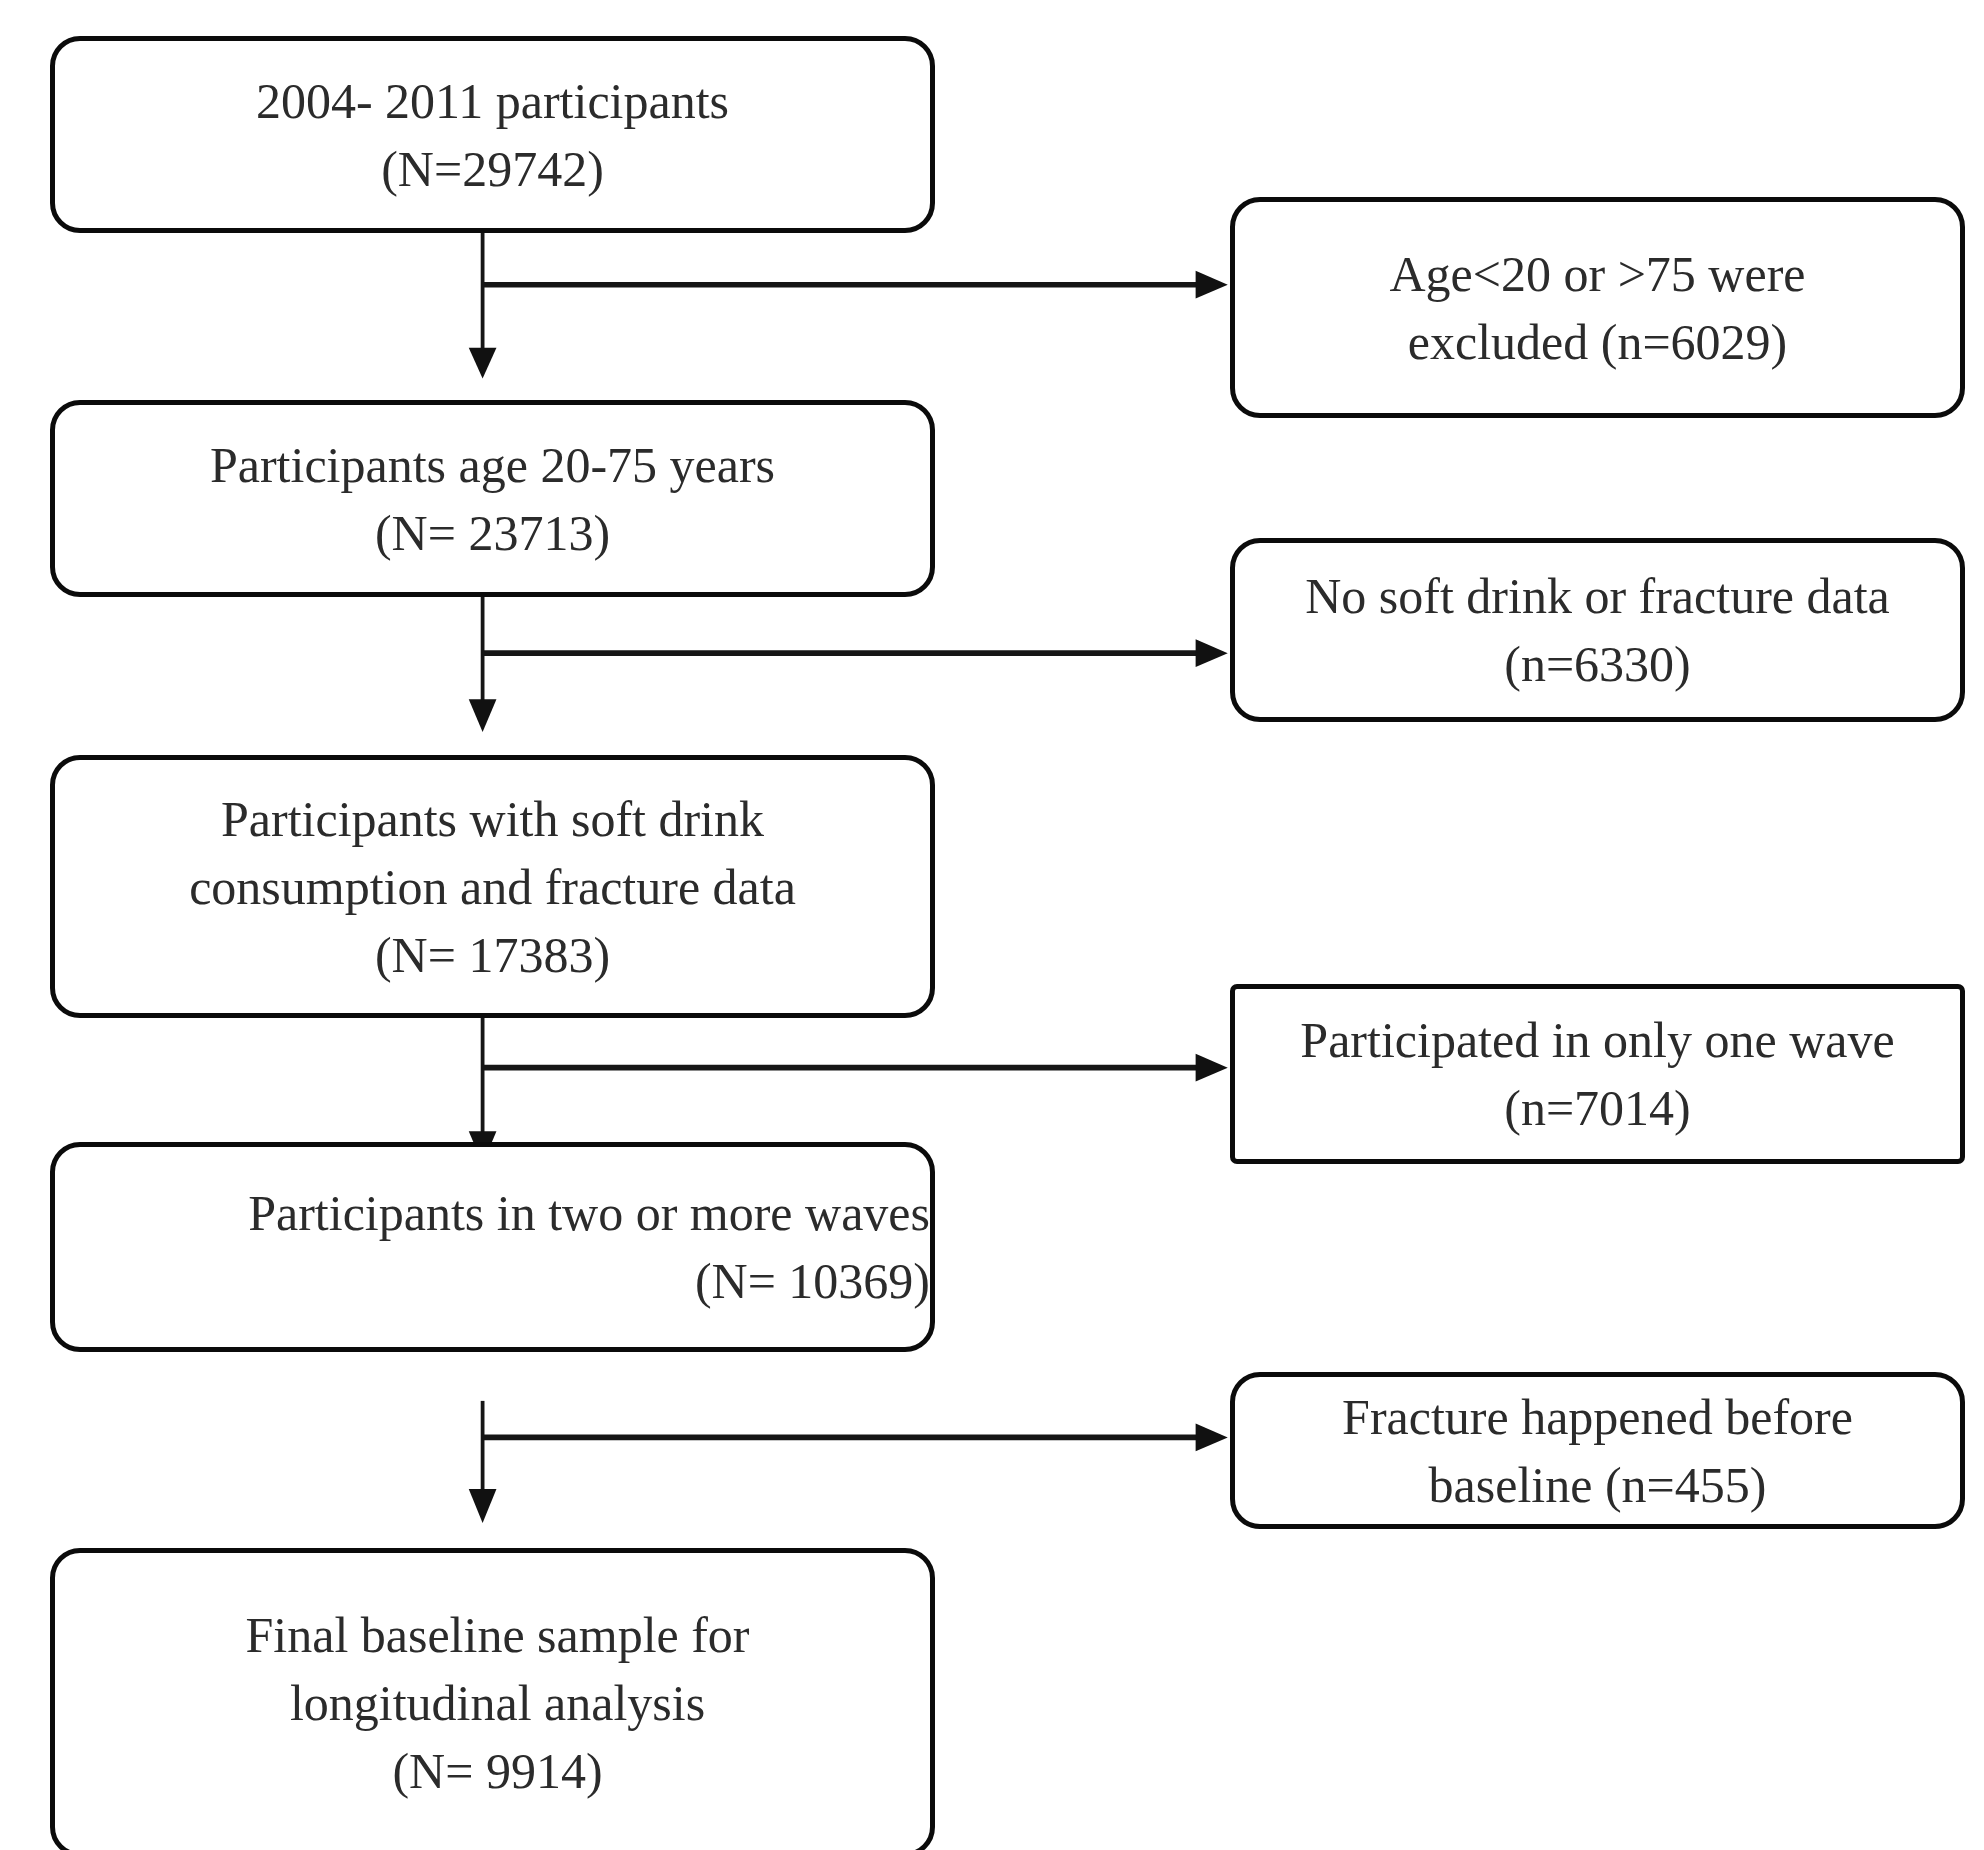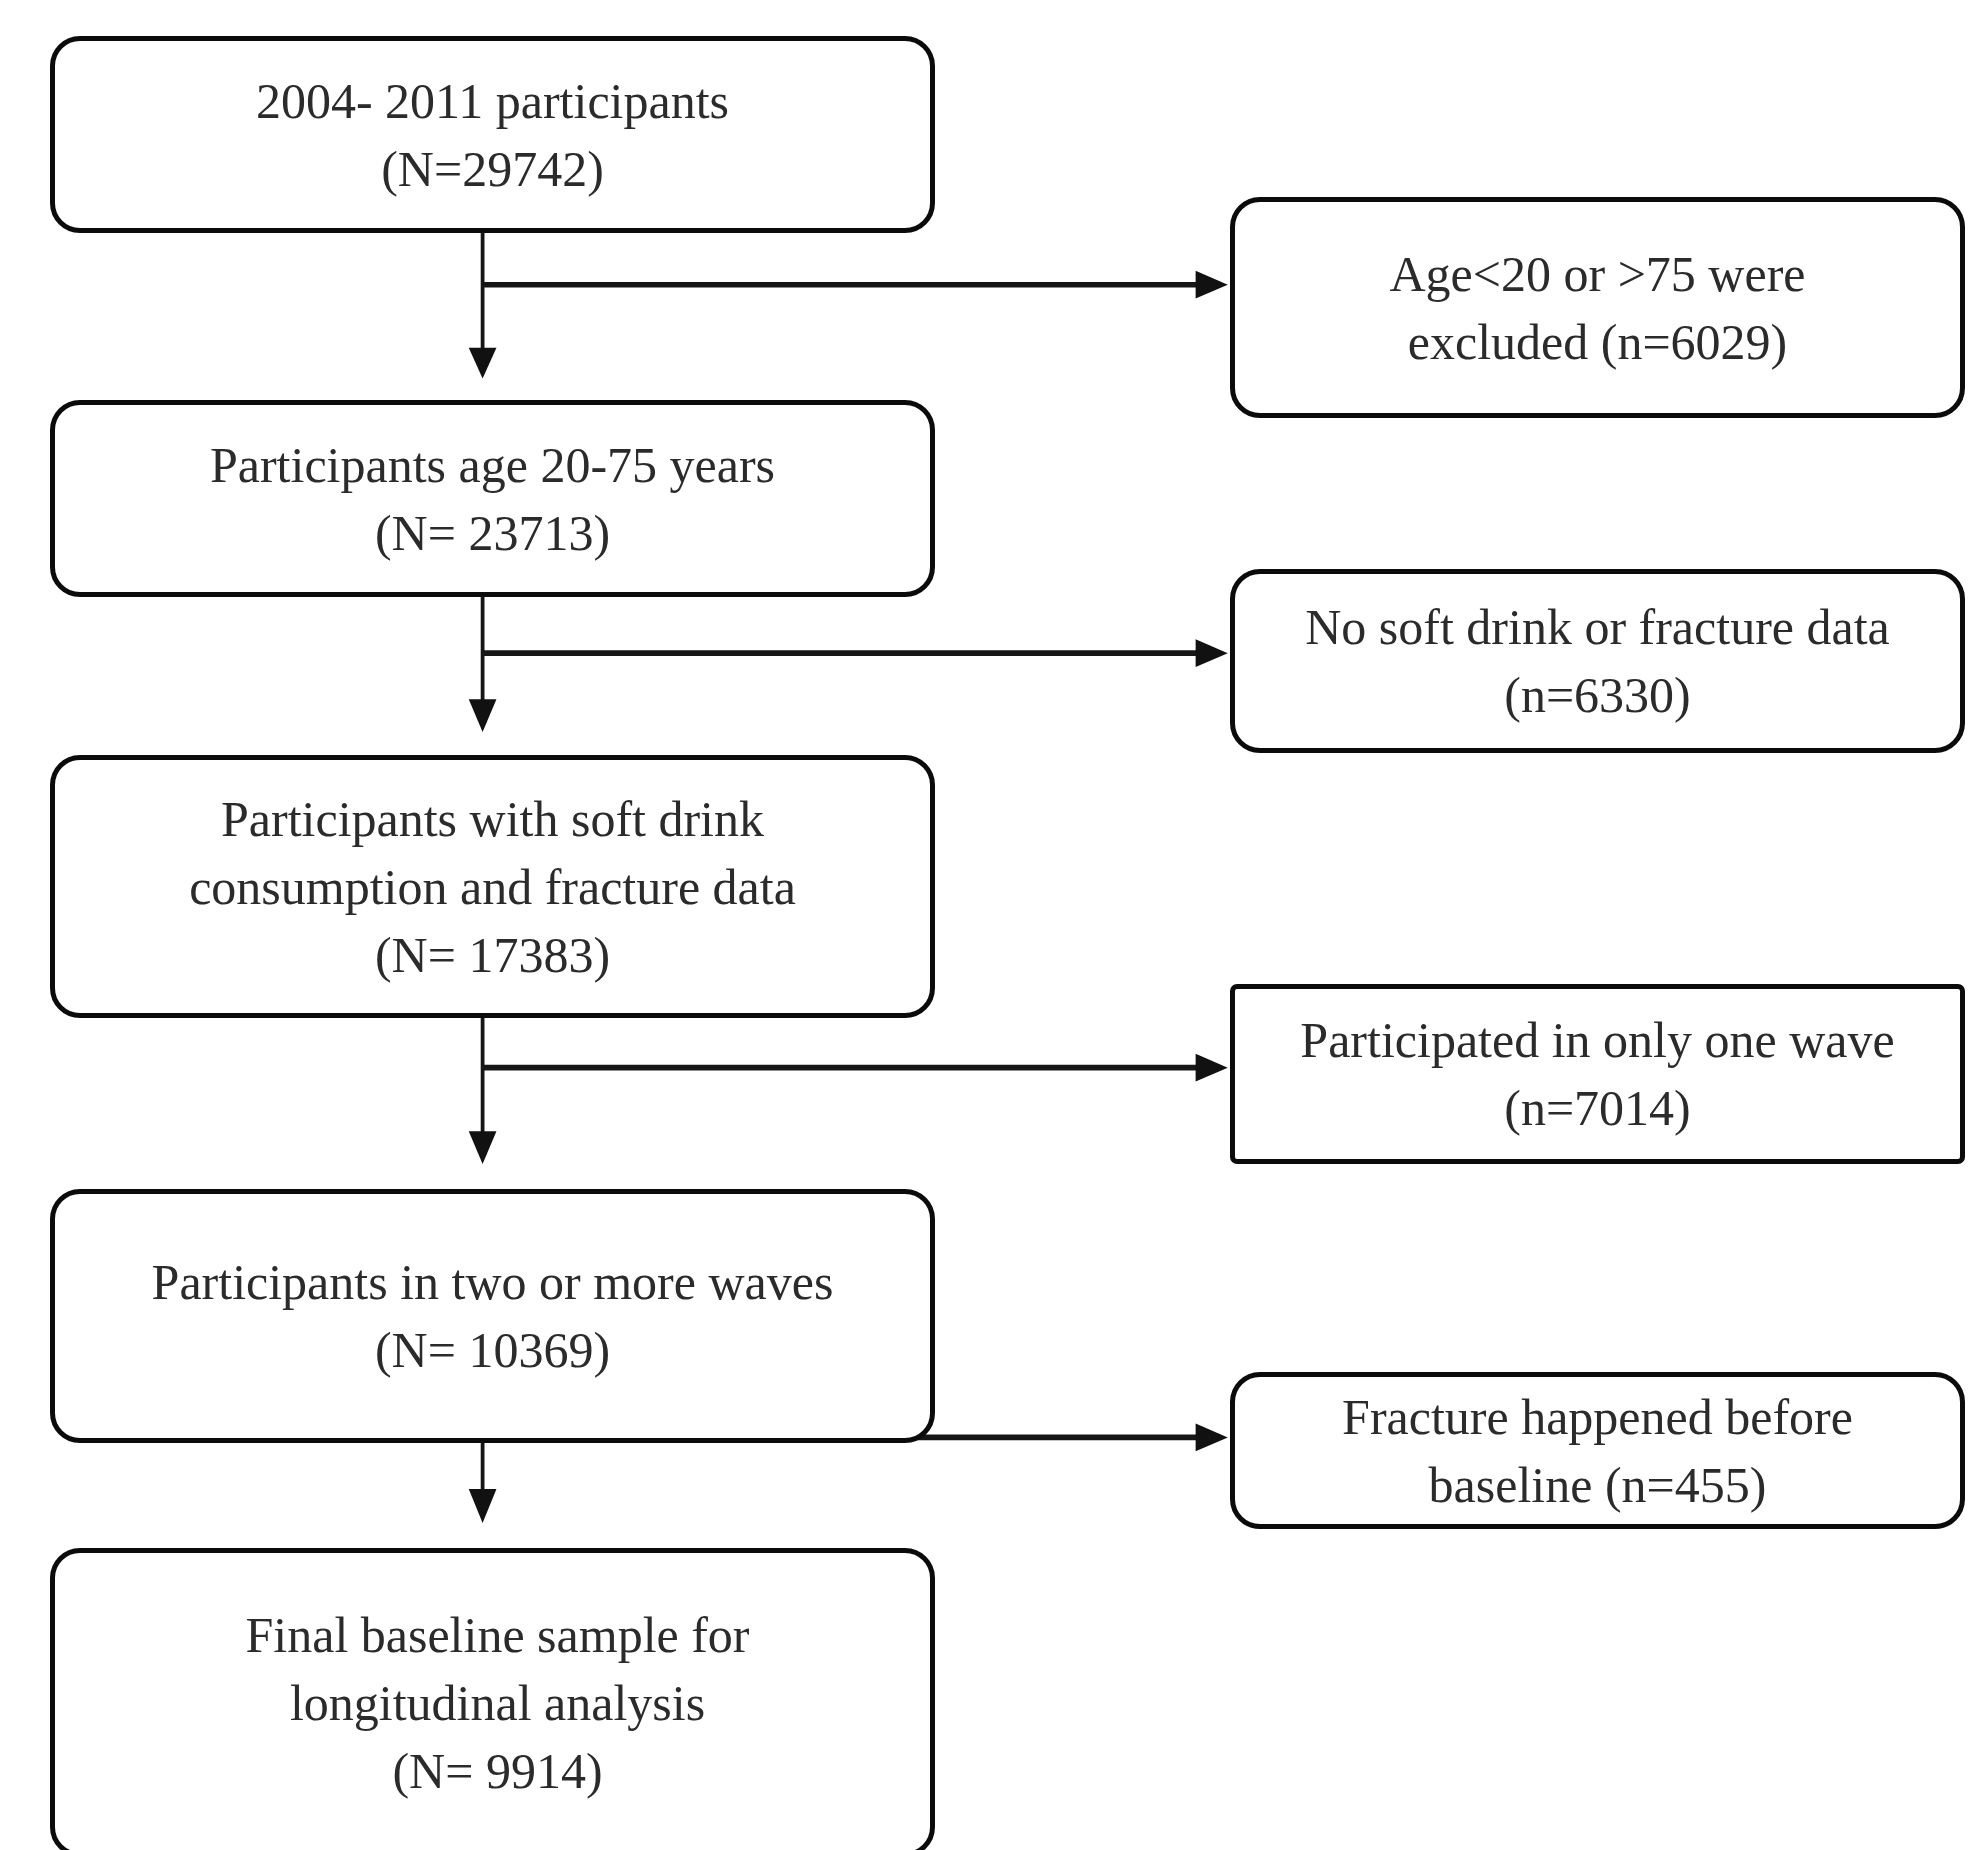--- a/index.html
+++ b/index.html
@@ -33,26 +33,26 @@
   }
   .box .line {
     display: block;
     white-space: nowrap;
   }
   
   .main-box   { left: 50px;   width: 885px; margin-top: 20px; }
   #step-1     { top: 16.4px;    height: 197px; }
   #step-2     { top: 380px;   height: 197px; }
   #step-3     { top: 735px;  height: 263px; }
-  #step-4     { top: 1169px;  height: 254px; }
+  #step-4     { top: 1122px;  height: 210px; align-items: flex-end; }
   #step-5     { top: 1528px;  height: 309px; padding-left: 10px; }
   
   .excl-box   { left: 1230px; width: 735px; }
   #excl-1     { top: 197px;   height: 221px; }
-  #excl-2     { top: 569px;   height: 184px; }
+  #excl-2     { top: 538px;   height: 184px; }
   #excl-3     { top: 984px;  height: 180px; border-radius: 7px; }
   #excl-4     { top: 1372px;  height: 157px; }
 
   svg.connectors {
     position: absolute;
     left: 0;
     top: 0;
     z-index: 1;
   }
   svg.connectors .shaft-v { stroke: #161616; stroke-width: 6; }

